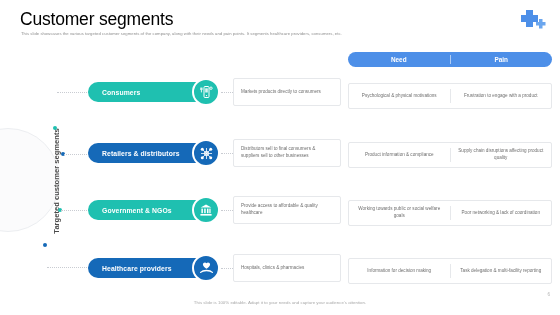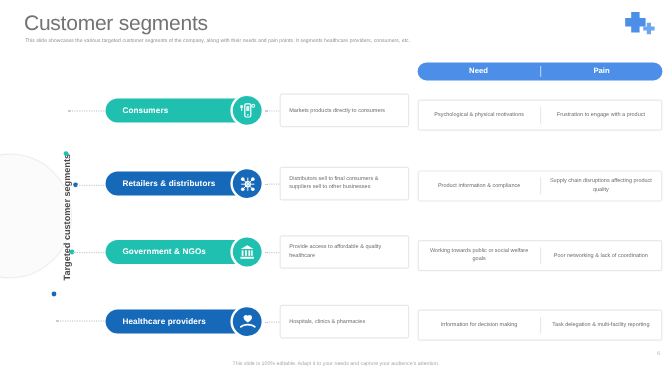--- a/index.html
+++ b/index.html
@@ -7,21 +7,21 @@
     width: 560px; height: 315px;
     background: #ffffff;
     font-family: "Liberation Sans", sans-serif;
     overflow: hidden;
   }
   .slide { position: relative; width: 560px; height: 315px; background: #fff; }
 
   
   .page-title {
     position: absolute; left: 20px; top: 9px;
-    font-size: 17.5px; font-weight: 400; color: #737373;
+    font-size: 17.5px; font-weight: 400; color: #000000;
     letter-spacing: -0.2px;
   }
   .page-subtitle {
     position: absolute; left: 21px; top: 31px;
     font-size: 4.2px; color: #8e8e8e; letter-spacing: 0.05px;
   }
   .logo {
     position: absolute; right: 10px; top: 8px;
     width: 34px; height: 22px;
   }

